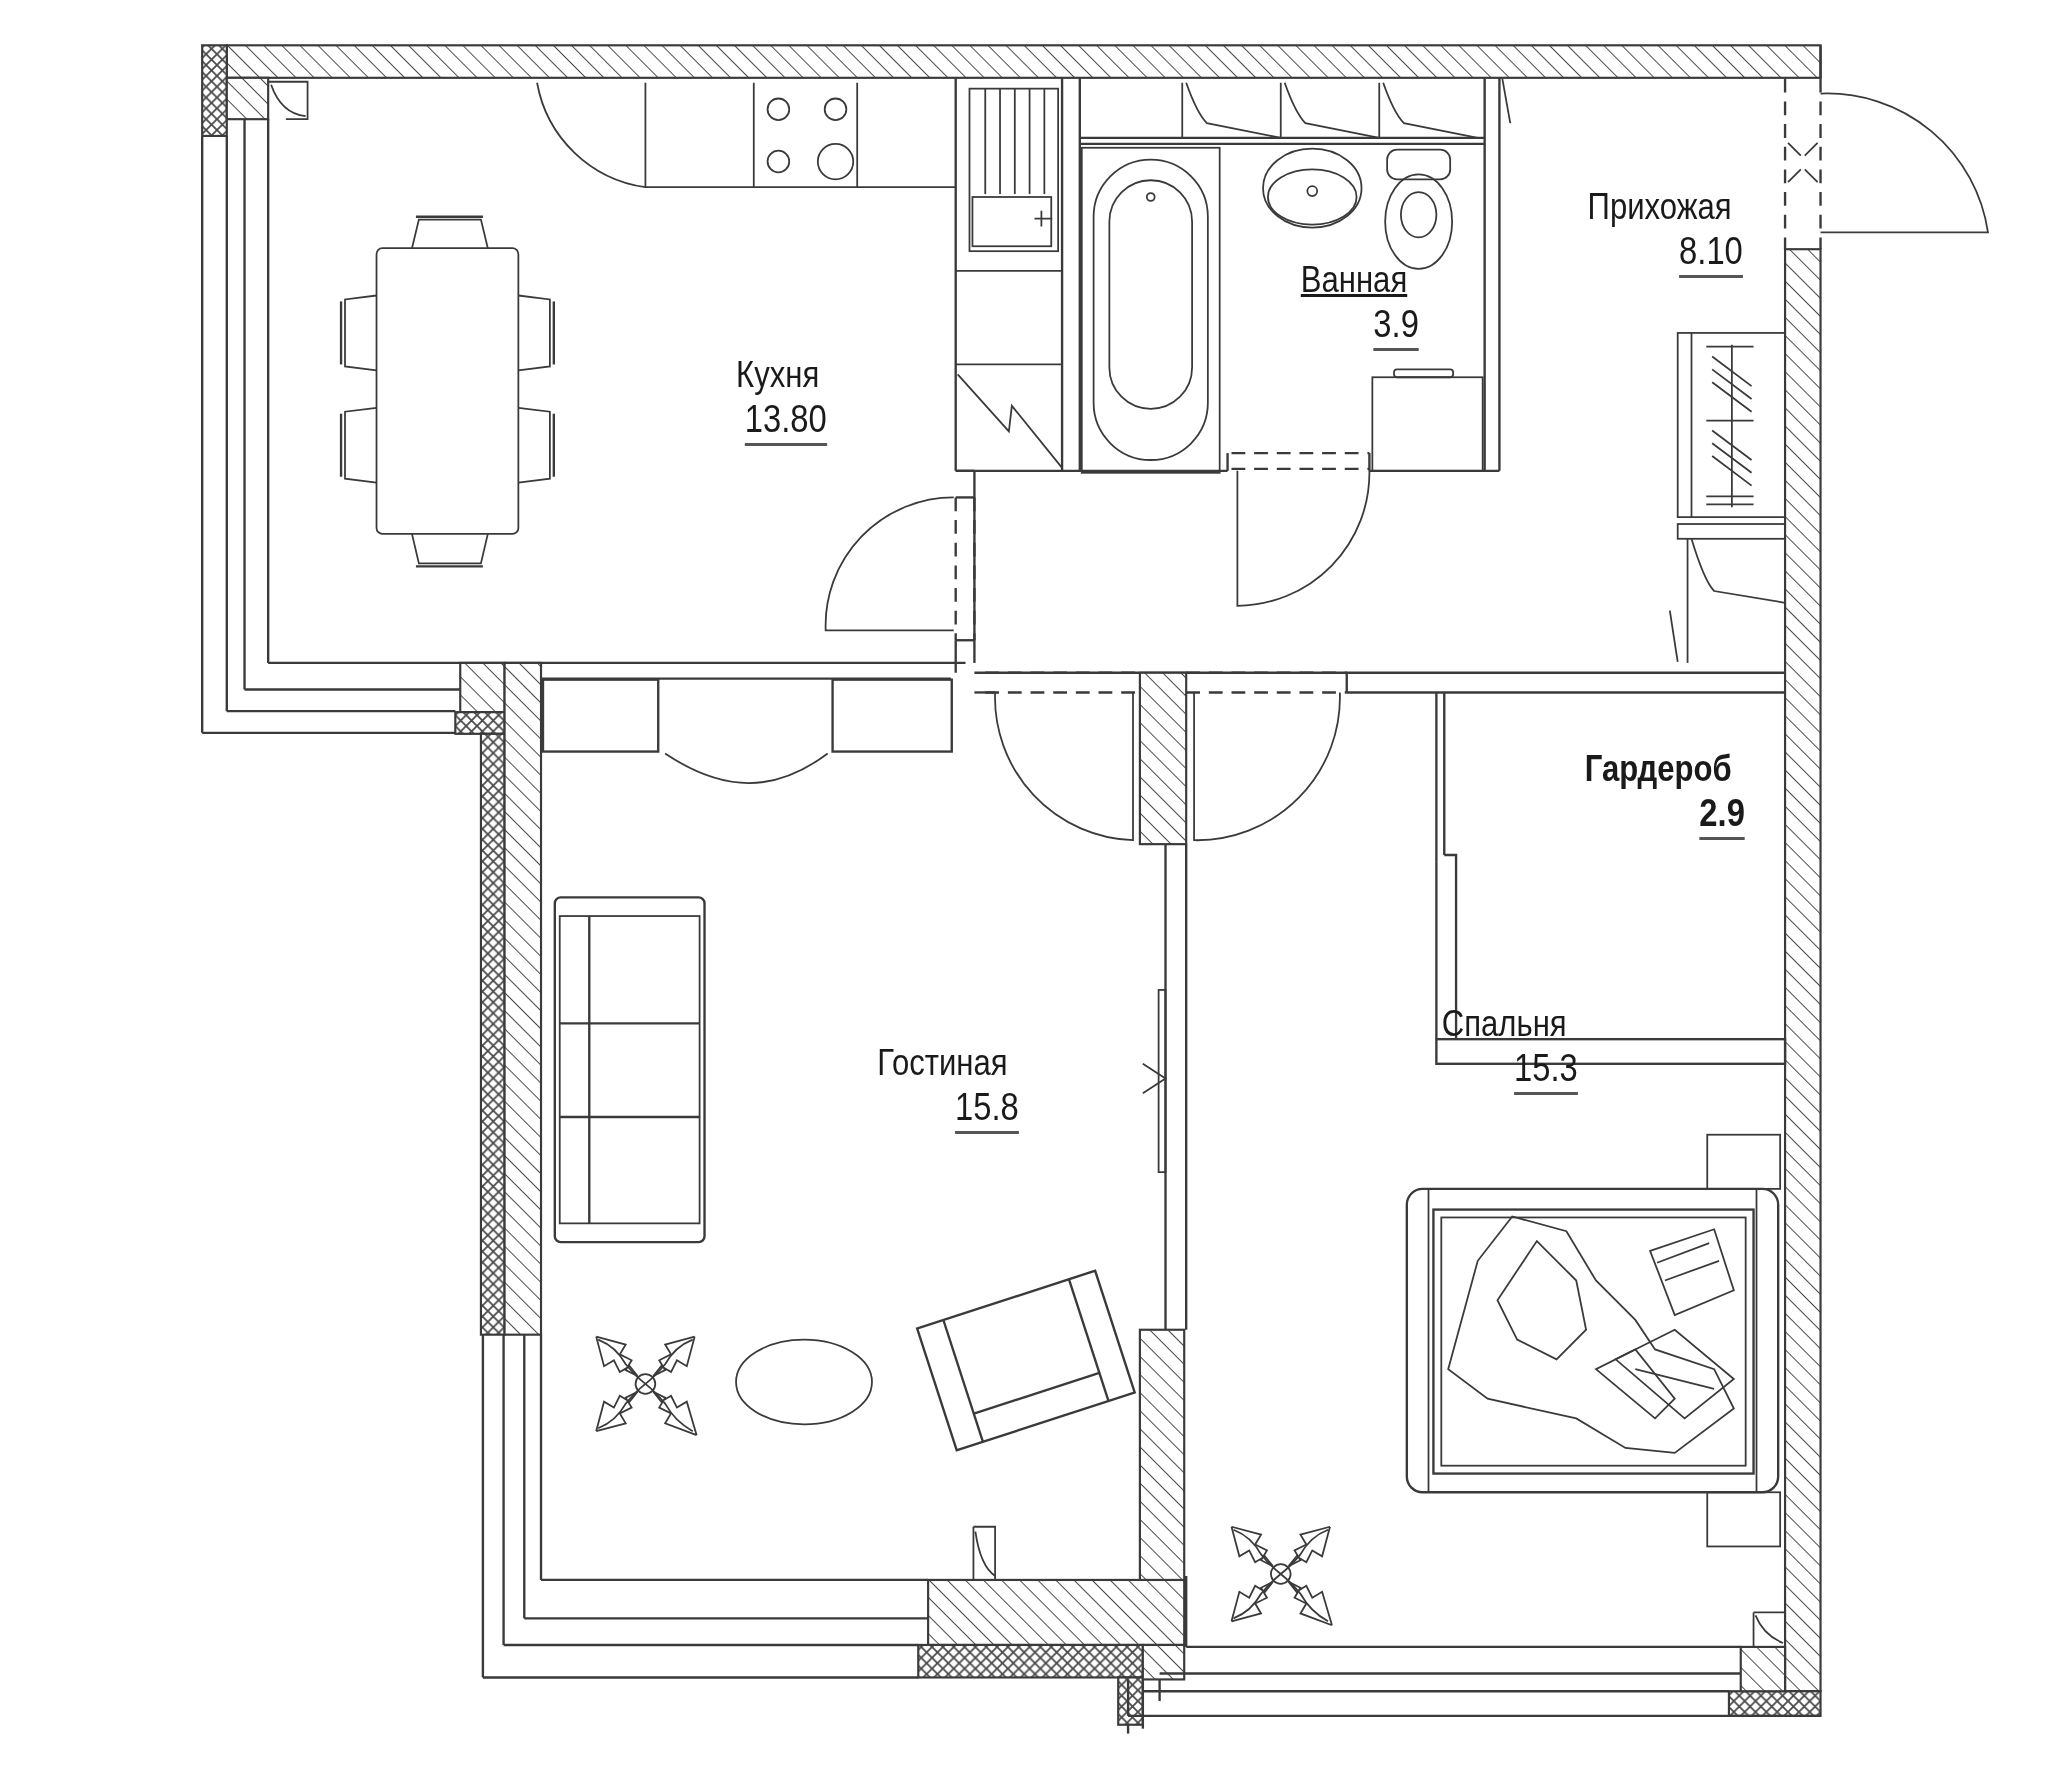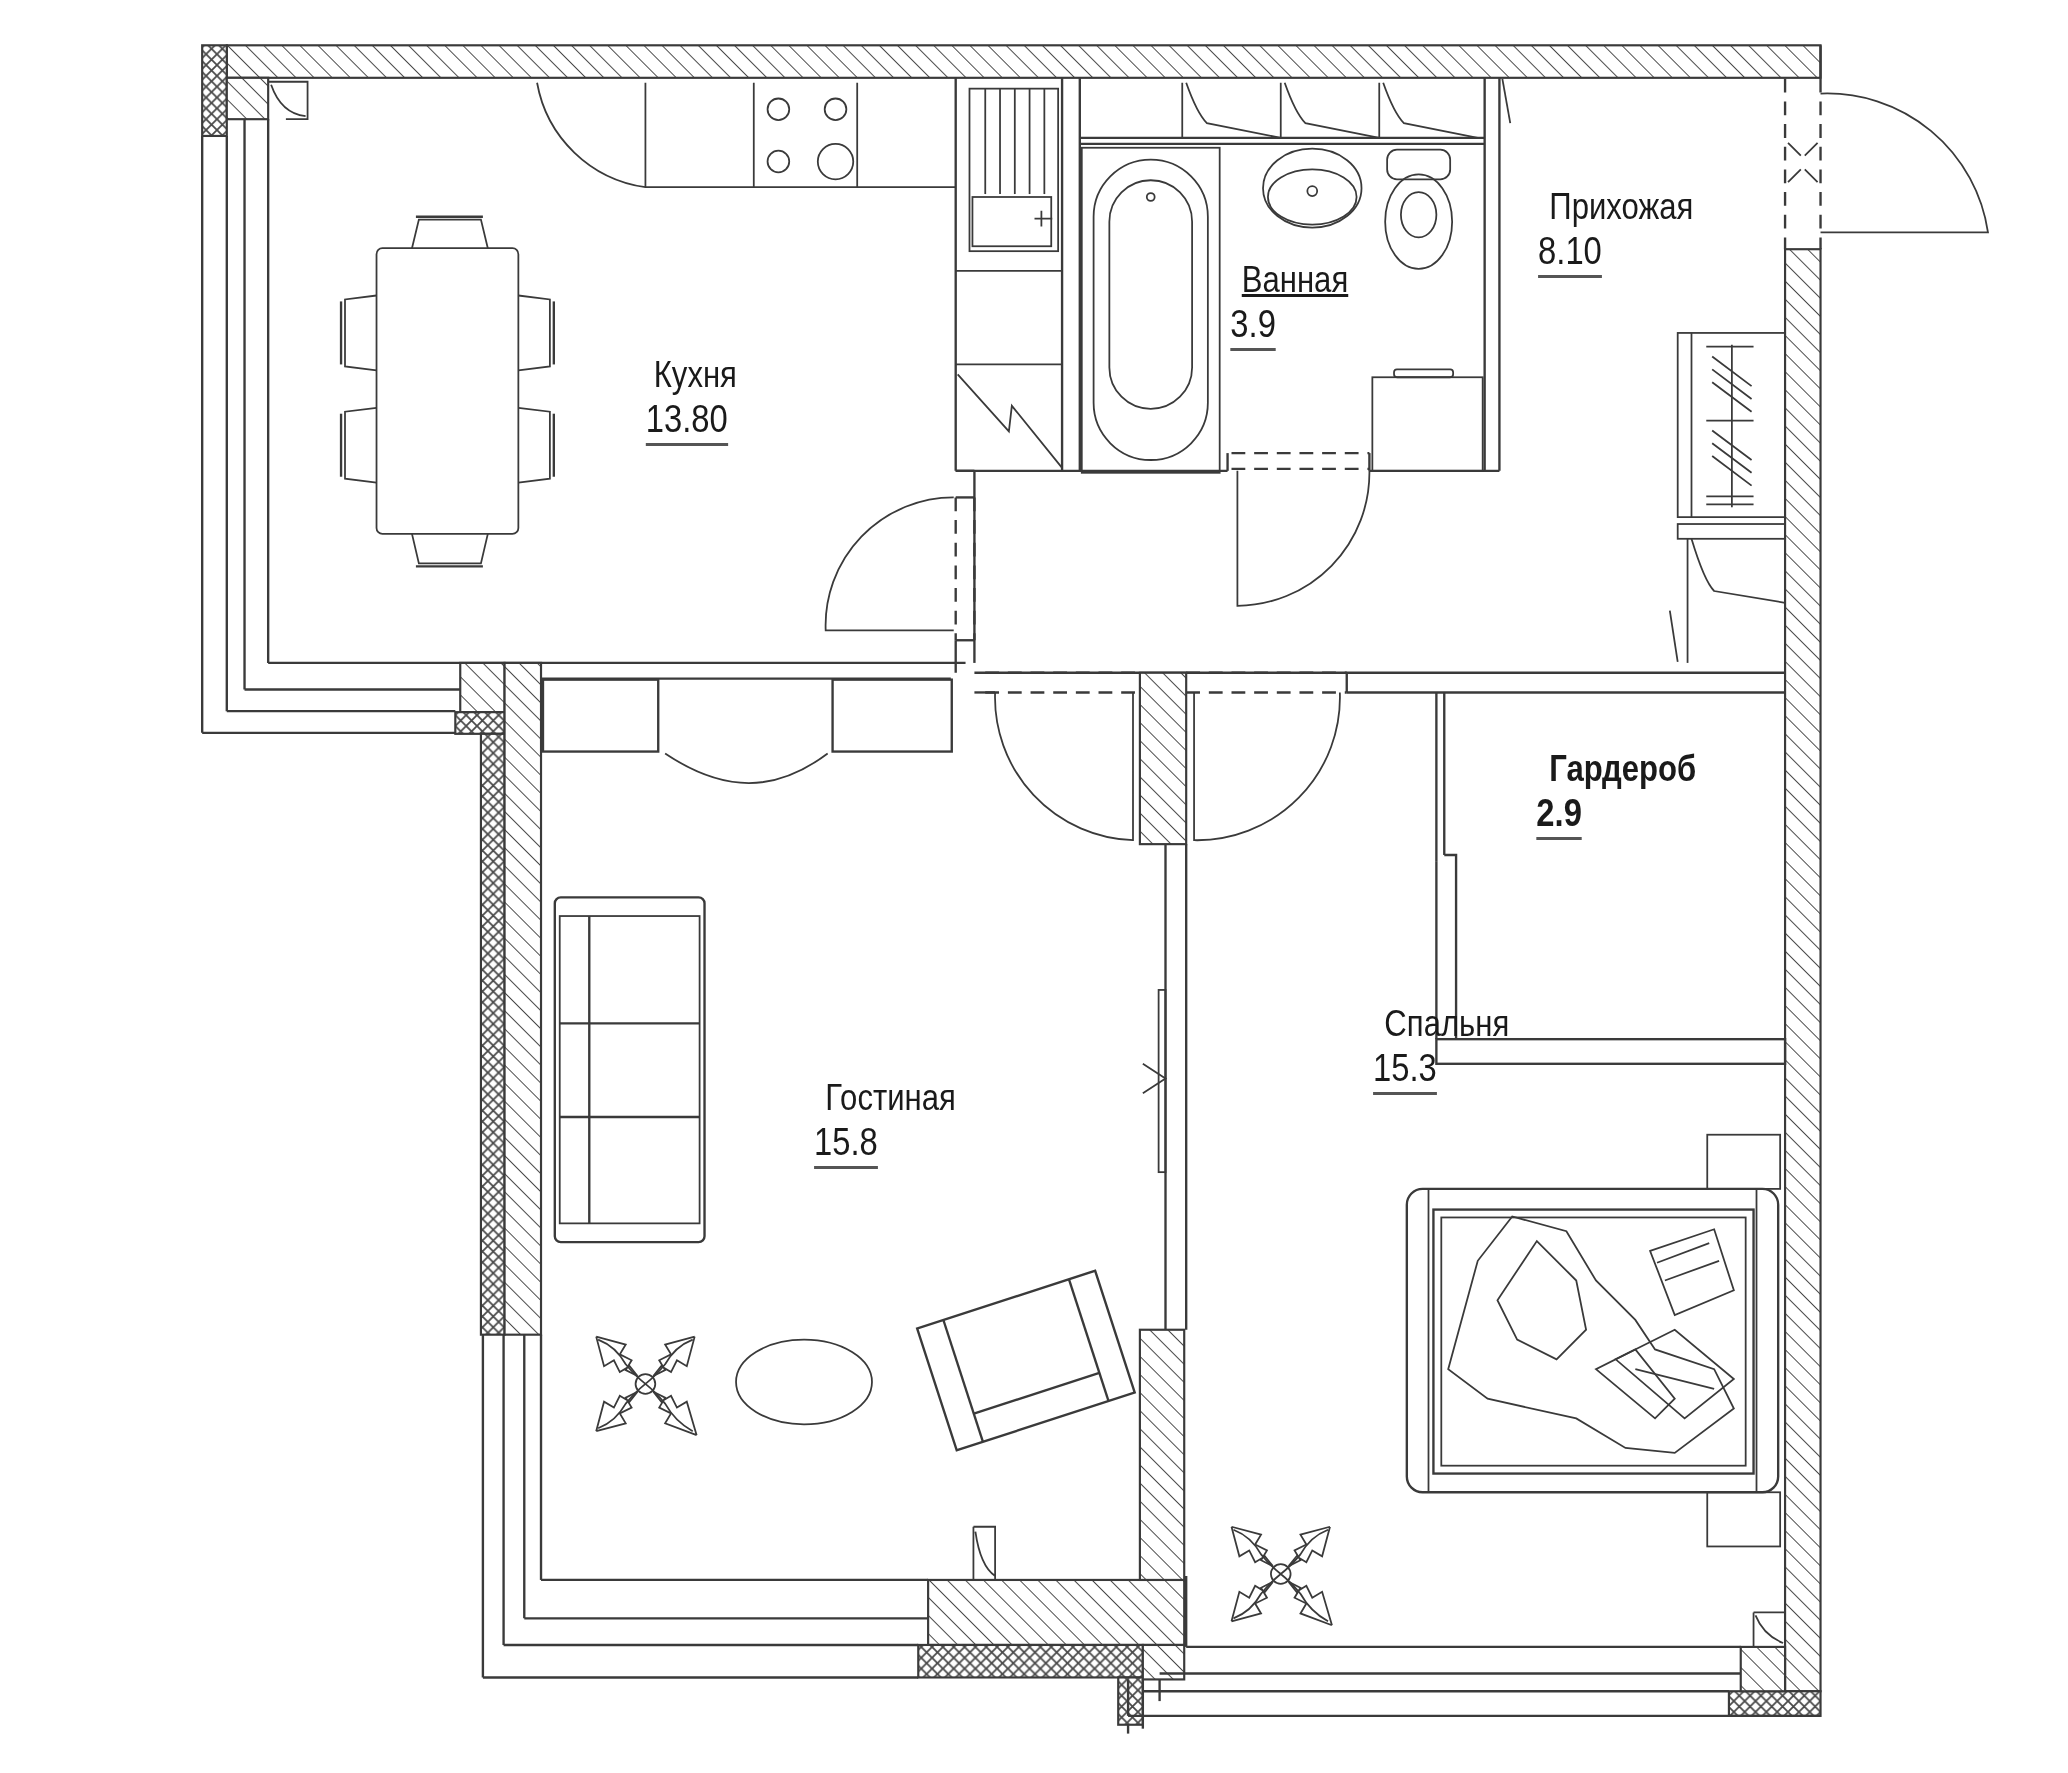--- a/index.html
+++ b/index.html
@@ -4,21 +4,21 @@
 <style>
   html,body{margin:0;padding:0;background:#fff;}
   body{width:2069px;height:1773px;position:relative;overflow:hidden;font-family:"Liberation Sans",sans-serif;}
   #plan{position:absolute;left:0;top:0;width:2069px;height:1773px;}
   .ln{stroke:#3a3a3a;stroke-width:2.4;fill:none;}
   .thin{stroke:#3a3a3a;stroke-width:1.8;fill:none;}
   .dash{stroke:#3a3a3a;stroke-width:2.4;fill:none;stroke-dasharray:14 9;}
   .hatch{fill:url(#diag);stroke:#3a3a3a;stroke-width:2.2;}
   .xhatch{fill:url(#cross);stroke:#3a3a3a;stroke-width:2.2;}
   .wall-outline{stroke:#3a3a3a;stroke-width:2.4;fill:#fff;}
-  .room-label{position:absolute;text-align:left;color:#1a1a1a;white-space:nowrap;}
+  .room-label{position:absolute;text-align:right;color:#1a1a1a;white-space:nowrap;}
   .room-label .name{display:block;font-size:37px;line-height:43px;transform:scaleX(0.84);transform-origin:center;}
   .room-label .area{display:inline-block;font-size:39px;line-height:45px;transform:scaleX(0.84);transform-origin:center;border-bottom:3px solid #555;padding-bottom:2px;}
 </style>
 </head>
 <body>
 
 <svg id="plan" viewBox="0 0 2100 1800" xmlns="http://www.w3.org/2000/svg">
   <defs>
     <pattern id="diag" patternUnits="userSpaceOnUse" width="13" height="13" patternTransform="rotate(-45)">
       <rect width="13" height="13" fill="#fff"></rect>
@@ -286,21 +286,21 @@
   <span class="area">3.9</span>
 </div>
 <div class="room-label" style="left:1532px;top:185px;width:217px;">
   <span class="name">Прихожая</span>
   <span class="area">8.10</span>
 </div>
 <div class="room-label" style="left:1532px;top:747px;width:217px;font-weight:bold;">
   <span class="name">Гардероб</span>
   <span class="area">2.9</span>
 </div>
-<div class="room-label" style="left:808px;top:1076px;width:217px;">
+<div class="room-label" style="left:808px;top:1041px;width:217px;">
   <span class="name">Гостиная</span>
   <span class="area">15.8</span>
 </div>
 <div class="room-label" style="left:1367px;top:1002px;width:217px;">
   <span class="name">Спальня</span>
   <span class="area">15.3</span>
 </div>
 
 
 </body></html>

